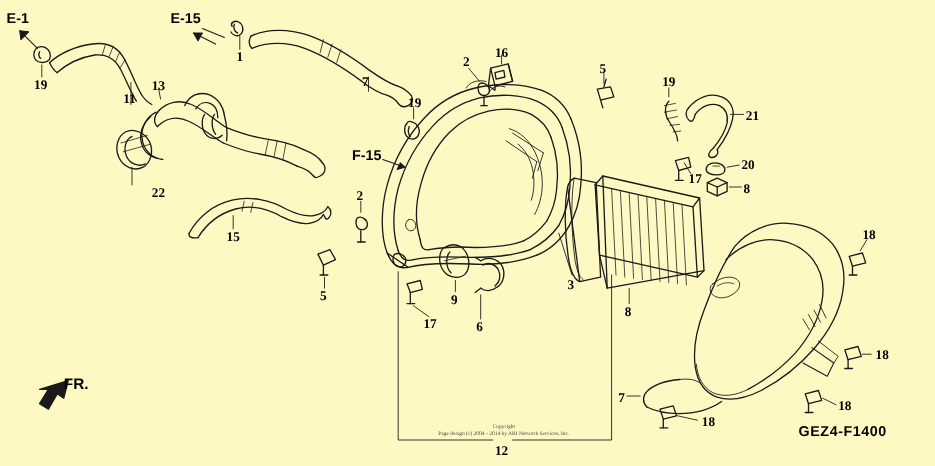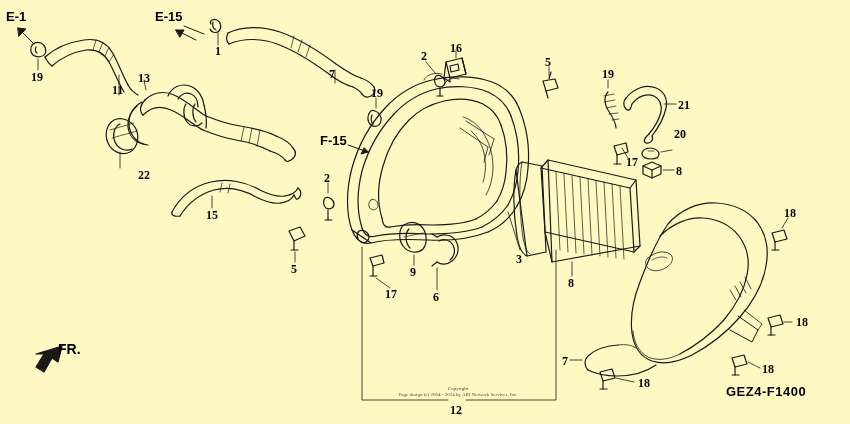--- a/index.html
+++ b/index.html
@@ -421,21 +421,21 @@
 
   <div class="lbl" style="left:784px; top:207px;">18</div>
   <div class="lbl" style="left:796px; top:316px;">18</div>
   <div class="lbl" style="left:762px; top:363px;">18</div>
   <div class="lbl" style="left:638px; top:377px;">18</div>
 
   <div class="lbl" style="left:31px; top:71px;">19</div>
   <div class="lbl" style="left:371px; top:87px;">19</div>
   <div class="lbl" style="left:602px; top:68px;">19</div>
 
-  <div class="lbl" style="left:674px; top:128px;">20</div>
+  <div class="lbl" style="left:674px; top:144px;">20</div>
   <div class="lbl" style="left:678px; top:99px;text-align:right;">21</div>
   <div class="lbl" style="left:114px; top:169px;margin-left:24px;">22</div>
 
   <div class="lbl fr" style="left:58px; top:342px;">FR.</div>
 
   <div class="lbl code" style="left:726px; top:385px;">GEZ4-F1400</div>
 
   <div class="copy" style="left:338px; top:386px; width:240px;">
     <span class="c1">Copyright</span>
     <span class="c2">Page design (c) 2004 - 2014 by ARI Network Services, Inc.</span>

